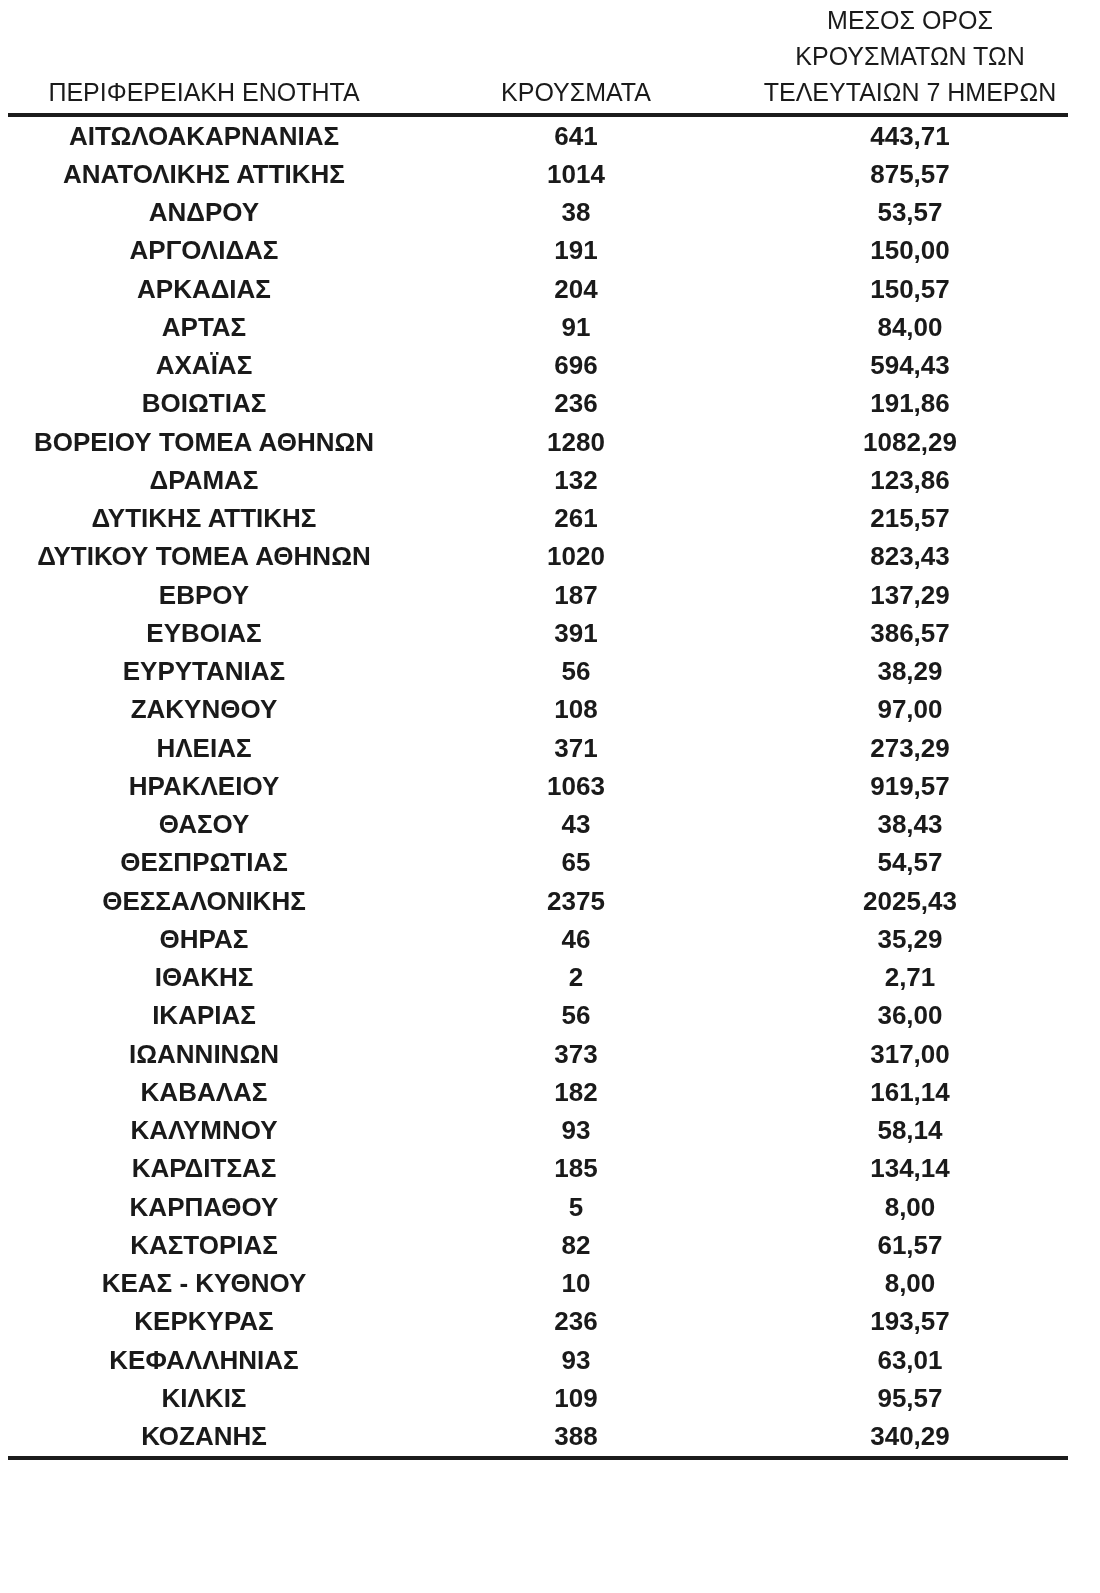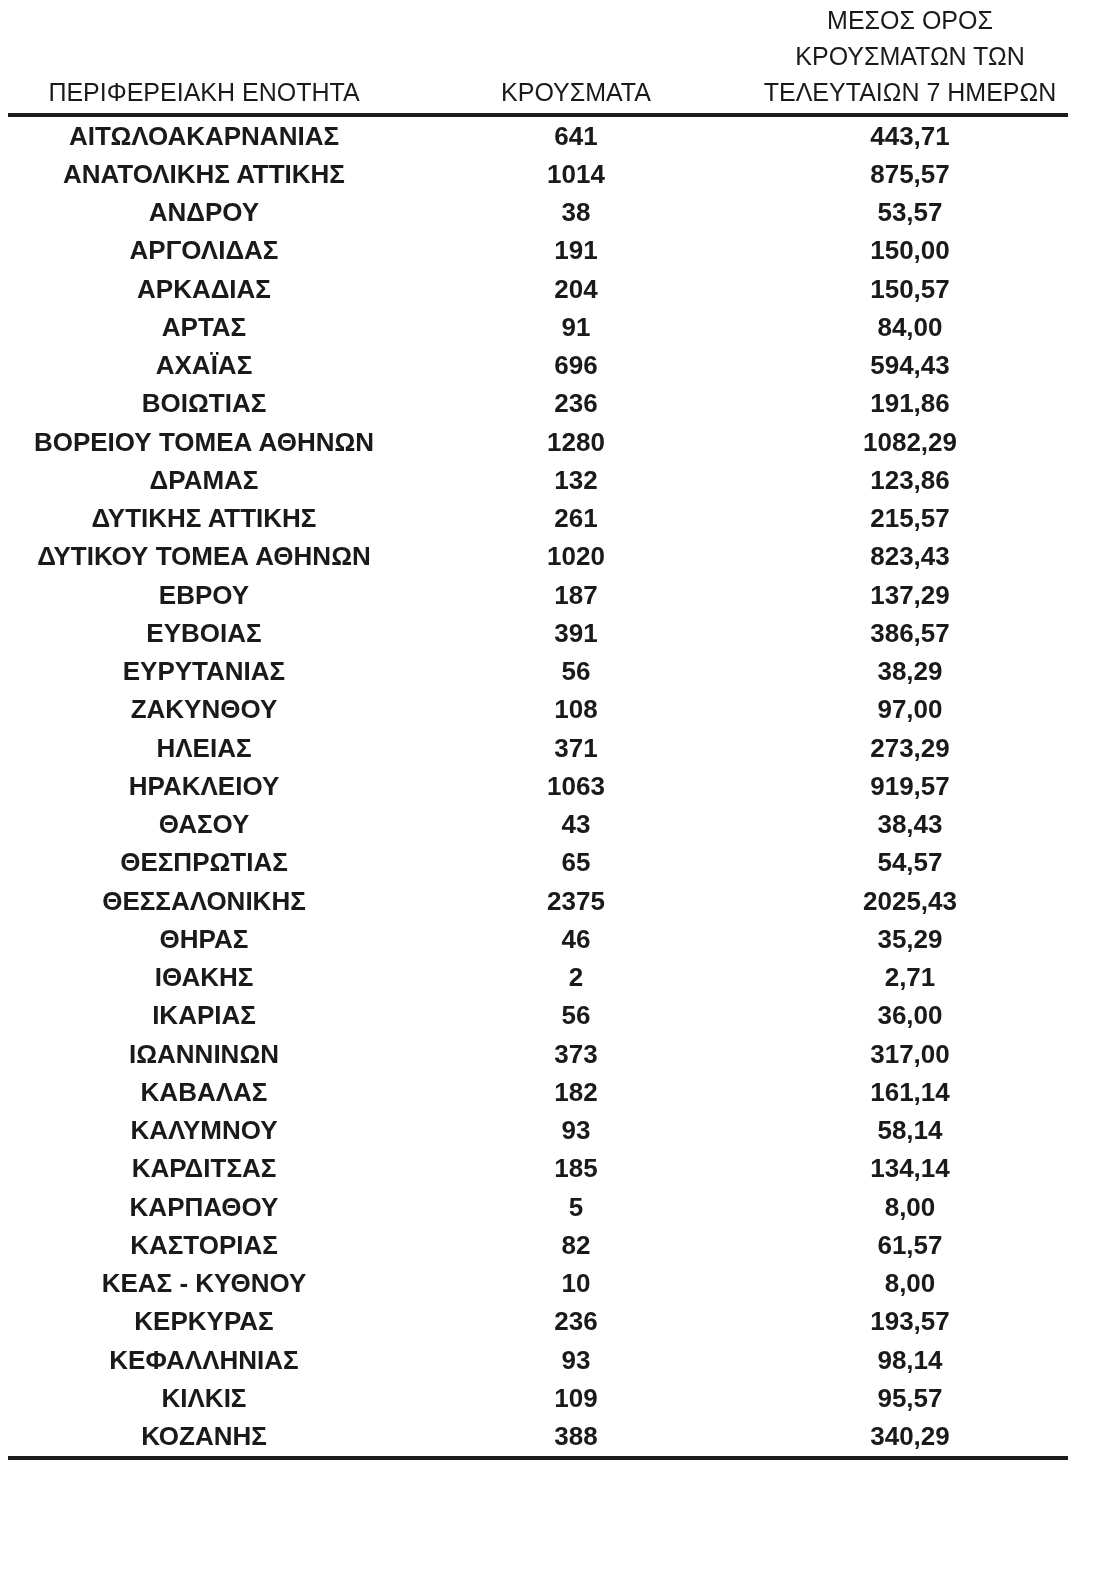--- a/index.html
+++ b/index.html
@@ -225,21 +225,21 @@
           <td>8,00</td>
         </tr>
         <tr>
           <td>ΚΕΡΚΥΡΑΣ</td>
           <td>236</td>
           <td>193,57</td>
         </tr>
         <tr>
           <td>ΚΕΦΑΛΛΗΝΙΑΣ</td>
           <td>93</td>
-          <td>98,14</td>
+          <td>63,01</td>
         </tr>
         <tr>
           <td>ΚΙΛΚΙΣ</td>
           <td>109</td>
           <td>95,57</td>
         </tr>
         <tr>
           <td>ΚΟΖΑΝΗΣ</td>
           <td>388</td>
           <td>340,29</td>

